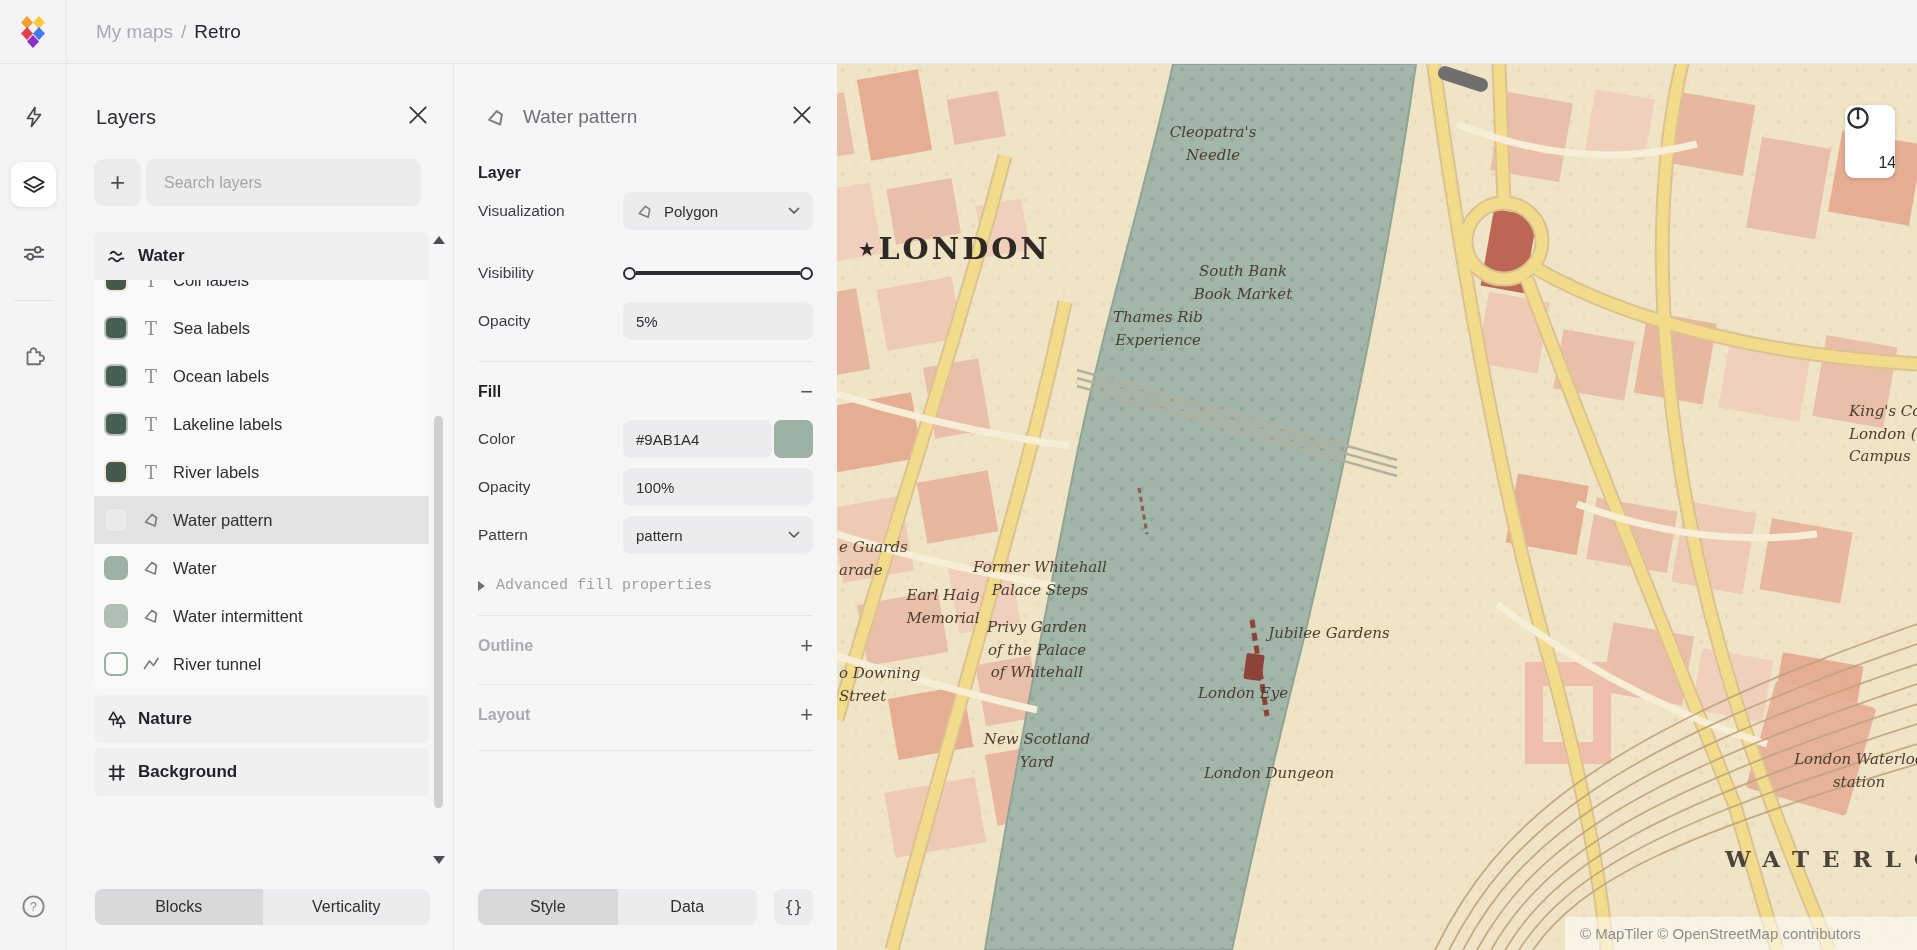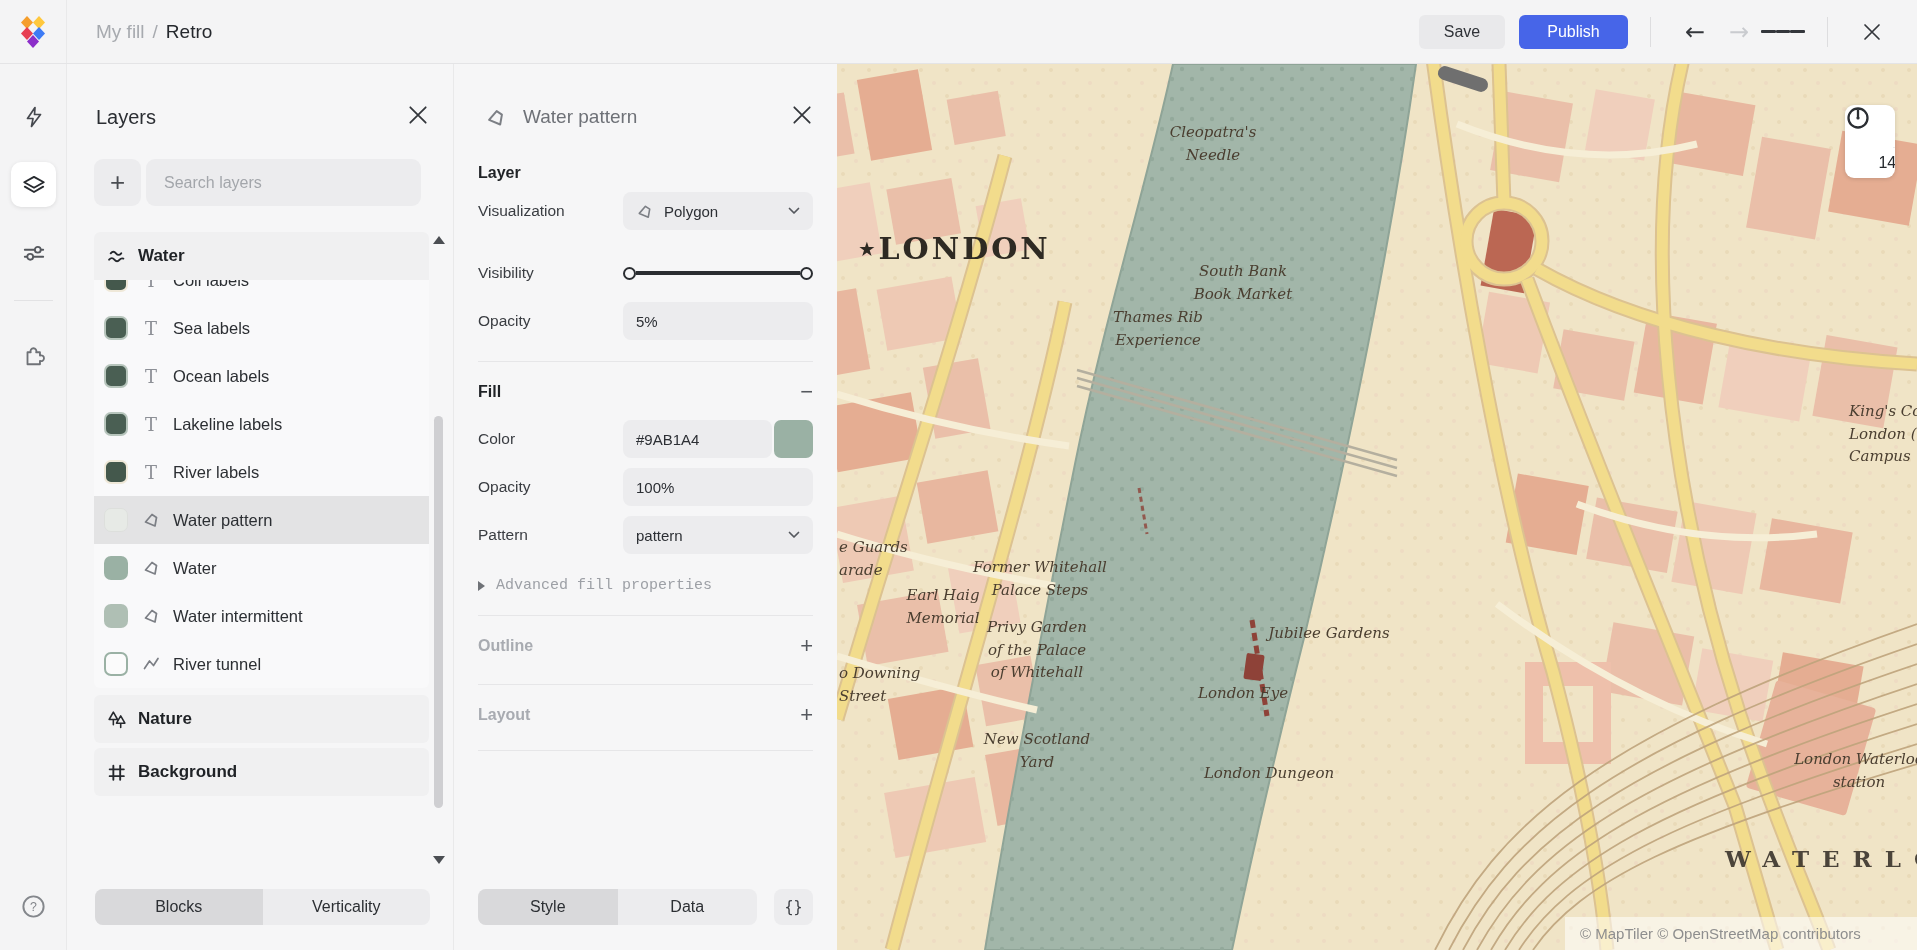--- a/index.html
+++ b/index.html
@@ -141,45 +141,23 @@
     <div id="logo-cell">
       <svg width="36" height="38" viewBox="0 0 36 38">
         <polygon points="12,3 18,9.5 12,16 6,9.5" fill="#F59E2C"></polygon>
         <polygon points="24,3 30,9.5 24,16 18,9.5" fill="#FFC83D"></polygon>
         <polygon points="12,14 18,20.5 12,27 6,20.5" fill="#E73E51"></polygon>
         <polygon points="24,14 30,20.5 24,27 18,20.5" fill="#3D7BF5"></polygon>
         <polygon points="18,22 24,28.5 18,35 12,28.5" fill="#8C2EC9"></polygon>
       </svg>
     </div>
     <div id="breadcrumb">
-      <span class="crumb-muted">My fill</span>
+      <span class="crumb-muted">My maps</span>
       <span class="crumb-muted">/</span>
       <span class="crumb-current">Retro</span>
-    </div>
-    <div id="topbar-right">
-      <button class="tb-btn" id="save-btn">Save</button>
-      <button class="tb-btn" id="publish-btn">Publish</button>
-      <div class="tb-divider"></div>
-      <button class="tb-icon">
-          <span class="arrow-glyph">←</span>
-        </button>
-      <button class="tb-icon">
-          <span class="arrow-glyph disabled">→</span>
-        </button>
-      <button class="tb-icon" id="menu-icon">
-          <span></span>
-          <span></span>
-          <span></span>
-        </button>
-      <div class="tb-divider"></div>
-      <button class="tb-icon" id="topbar-close">
-        <svg width="20" height="20" viewBox="0 0 20 20">
-            <path d="M3,3 L17,17 M17,3 L3,17" stroke="#33363b" stroke-width="1.7" stroke-linecap="round"></path>
-          </svg>
-      </button>
     </div>
   </div>
 
   <div id="rail">
     <div class="rail-item" style="top:30px">
       <svg width="24" height="24" viewBox="0 0 24 24">
           <path d="M13,2.5 L5.5,13.5 H11 L9.5,21.5 L18.5,9.5 H12.5 Z" class="icon-stroke"></path>
         </svg>
     </div>
     <div class="rail-item selected" style="top:98px">

